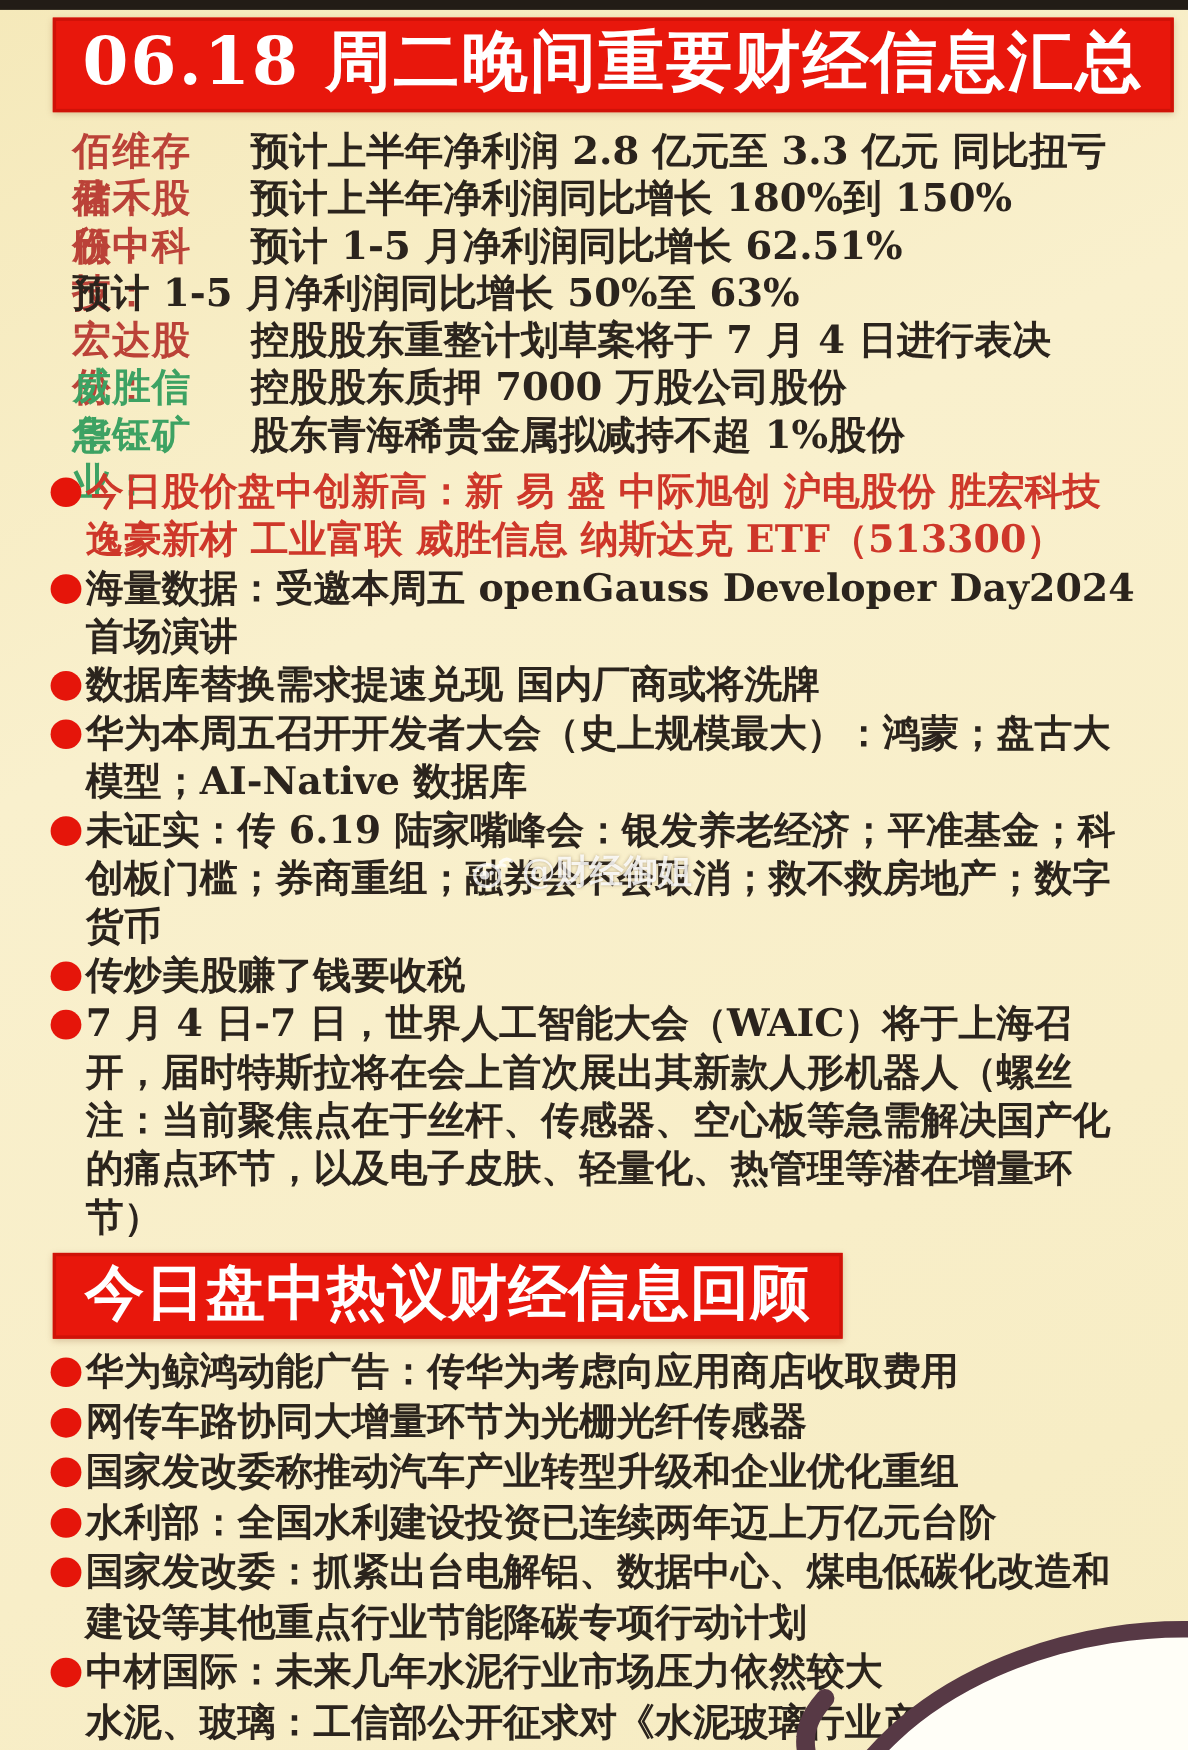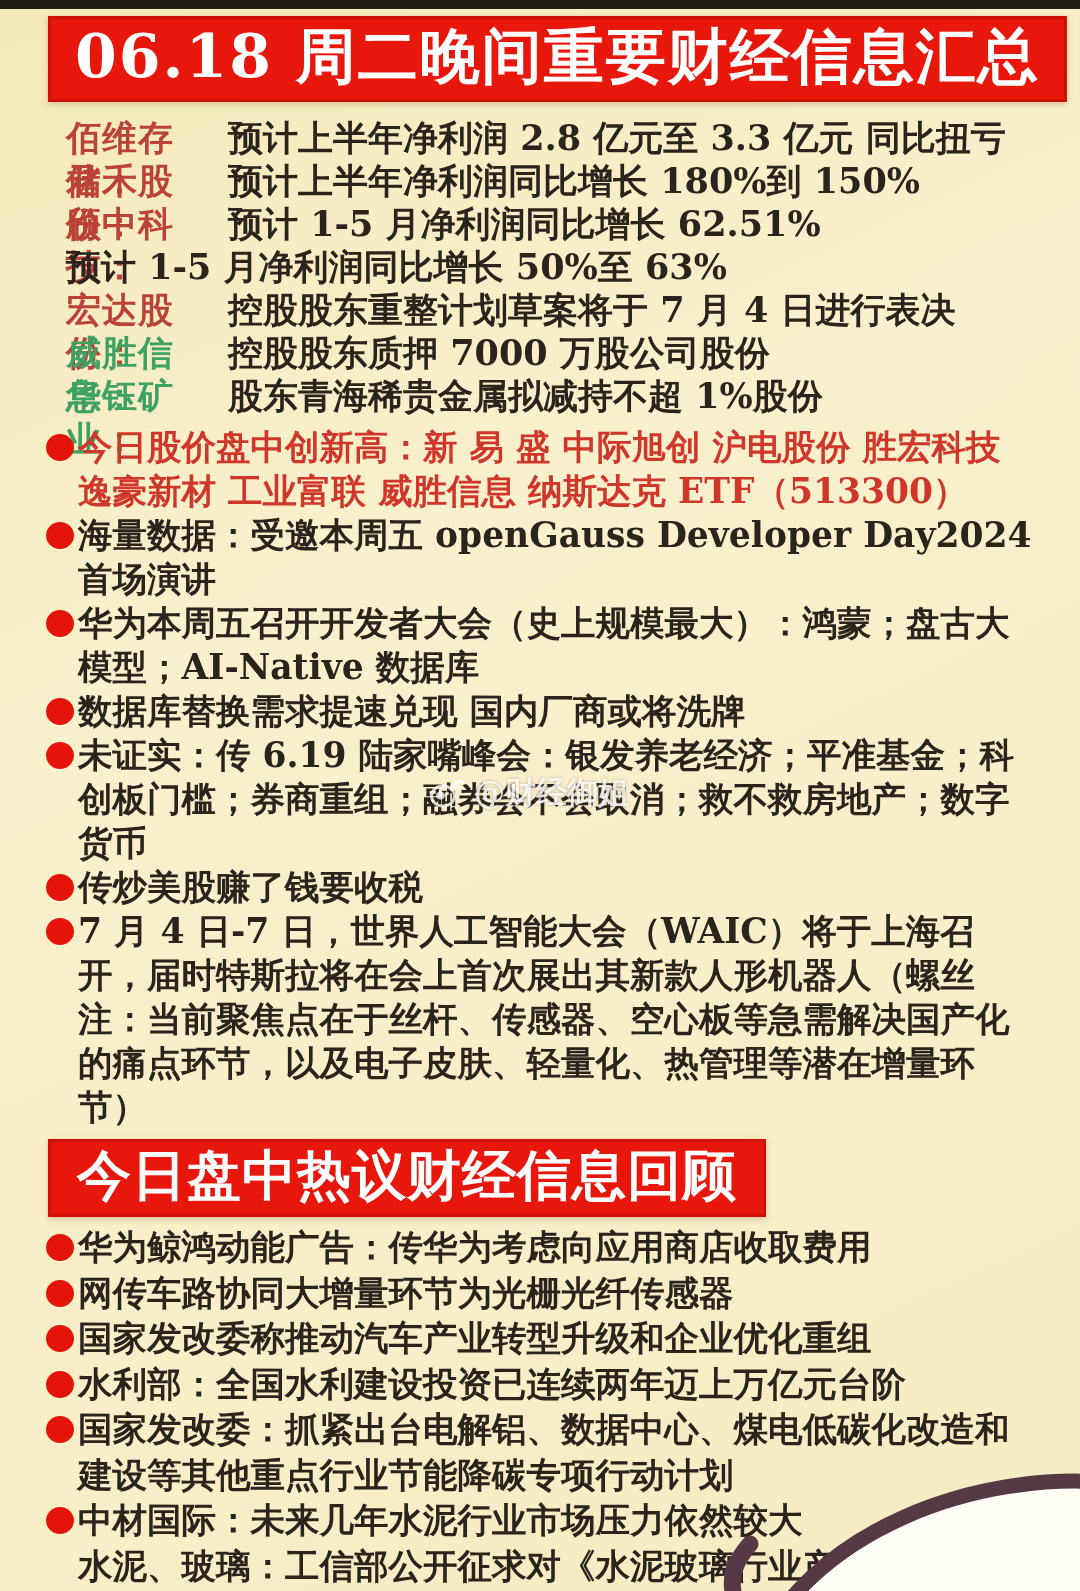--- a/index.html
+++ b/index.html
@@ -102,25 +102,25 @@
     <li class="bullet-item highlight">
       <span class="dot"></span>
       <span>今日股价盘中创新高：新 易 盛 中际旭创 沪电股份 胜宏科技 逸豪新材 工业富联 威胜信息 纳斯达克 ETF（513300）</span>
     </li>
     <li class="bullet-item">
       <span class="dot"></span>
       <span>海量数据：受邀本周五 openGauss Developer Day2024 首场演讲</span>
     </li>
     <li class="bullet-item">
       <span class="dot"></span>
-      <span>华为本周五召开开发者大会（史上规模最大）：鸿蒙；盘古大模型；AI-Native 数据库</span>
+      <span>数据库替换需求提速兑现 国内厂商或将洗牌</span>
     </li>
     <li class="bullet-item">
       <span class="dot"></span>
-      <span>数据库替换需求提速兑现 国内厂商或将洗牌</span>
+      <span>华为本周五召开开发者大会（史上规模最大）：鸿蒙；盘古大模型；AI-Native 数据库</span>
     </li>
     <li class="bullet-item">
       <span class="dot"></span>
       <span>未证实：传 6.19 陆家嘴峰会：银发养老经济；平准基金；科创板门槛；券商重组；融券会不会取消；救不救房地产；数字货币</span>
     </li>
     <li class="bullet-item">
       <span class="dot"></span>
       <span>传炒美股赚了钱要收税</span>
     </li>
     <li class="bullet-item">

